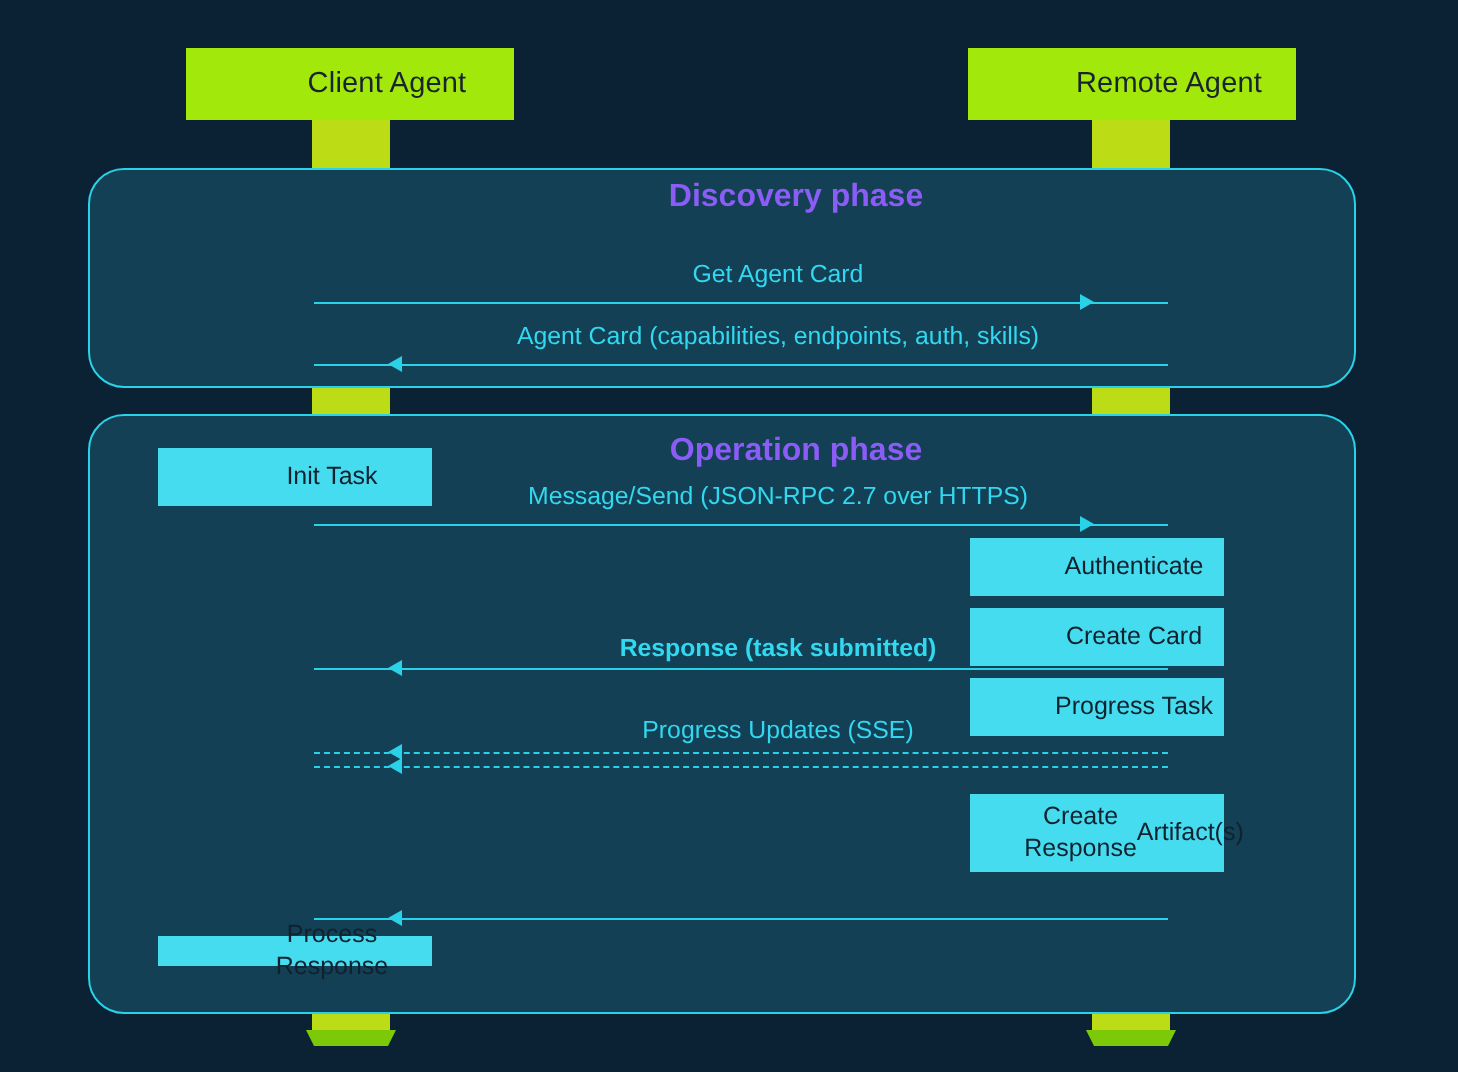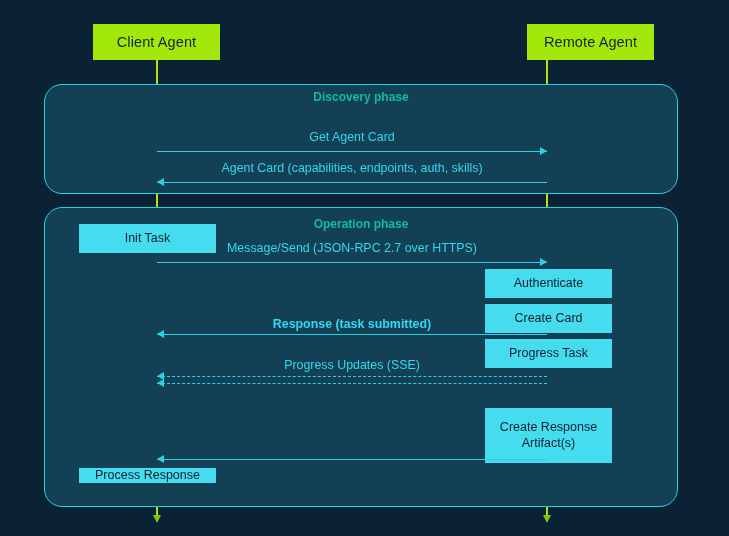--- a/index.html
+++ b/index.html
@@ -14,21 +14,21 @@
     overflow: hidden;
     font-family: "Liberation Sans", sans-serif;
     background: #0b2134;
   }
   #diagram {
     position: absolute;
     left: 0; top: 0;
     width: 729px;
     height: 536px;
   }
-  .abs { position: absolute; }
+  .abs { position: absolute; padding-left: 37px; }
 
   
   .participant {
     background: #a2e80b;
     color: #1a2430;
     font-size: 14.5px;
     display: flex;
     align-items: center;
     justify-content: center;
     letter-spacing: .1px;
@@ -47,22 +47,22 @@
   }
 
   
   .phase-box {
     border: 1.6px solid #2ad2e8;
     border-radius: 18px;
     background: #134054;
     box-sizing: border-box;
   }
   .phase-title {
-    color: #14b8a6;
-    font-size: 12px;
+    color: #8b5cf6;
+    font-size: 16px;
     font-weight: bold;
     text-align: center;
     width: 100%;
   }
 
   
   .action-box {
     background: #45dcf0;
     color: #11212e;
     font-size: 12.5px;
@@ -103,21 +103,21 @@
 
   <div class="abs lifeline" style="left:156px; top:60px; height:455px;"></div>
   <div class="abs lifeline-arrow" style="left:153px; top:515px;"></div>
 
   <div class="abs lifeline" style="left:546px; top:60px; height:455px;"></div>
   <div class="abs lifeline-arrow" style="left:543px; top:515px;"></div>
 
   <div class="abs participant" style="left:93px; top:24px; width:127px; height:36px;">
     <span>Client Agent</span>
   </div>
-  <div class="abs participant" style="left:484px; top:24px; width:127px; height:36px;margin-left:43px;">
+  <div class="abs participant" style="left:484px; top:24px; width:127px; height:36px;">
     <span>Remote Agent</span>
   </div>
 
   <div class="abs phase-box" style="left:44px; top:84px; width:634px; height:110px;"></div>
   <div class="abs phase-title" style="left:44px; top:90px; width:634px;">Discovery phase</div>
 
   <div class="abs msg-label" style="left:157px; top:130px; width:390px;">Get Agent Card</div>
   <div class="abs msg-line" style="left:157px; top:151px; width:390px;"></div>
   <div class="abs arrow-head right" style="left:540px; top:147px;"></div>
 
@@ -151,21 +151,21 @@
   <div class="abs action-box" style="left:485px; top:339px; width:127px; height:29px;">
     <span>Progress Task</span>
   </div>
 
   <div class="abs msg-label" style="left:157px; top:358px; width:390px;">Progress Updates (SSE)</div>
   <div class="abs msg-line dashed" style="left:157px; top:376px; width:390px;"></div>
   <div class="abs arrow-head left" style="left:157px; top:372px;"></div>
   <div class="abs msg-line dashed" style="left:157px; top:383px; width:390px;"></div>
   <div class="abs arrow-head left" style="left:157px; top:379px;"></div>
 
-  <div class="abs action-box" style="left:485px; top:397px; width:127px; height:55px; flex-direction:column;margin-top:11px;">
+  <div class="abs action-box" style="left:485px; top:397px; width:127px; height:39px; flex-direction:row;">
     <span>Create Response</span>
     <span>Artifact(s)</span>
   </div>
 
   <div class="abs msg-line" style="left:157px; top:459px; width:390px;"></div>
   <div class="abs arrow-head left" style="left:157px; top:455px;"></div>
 
   <div class="abs action-box" style="left:79px; top:468px; width:137px; height:15px;">
     <span>Process Response</span>
   </div>

